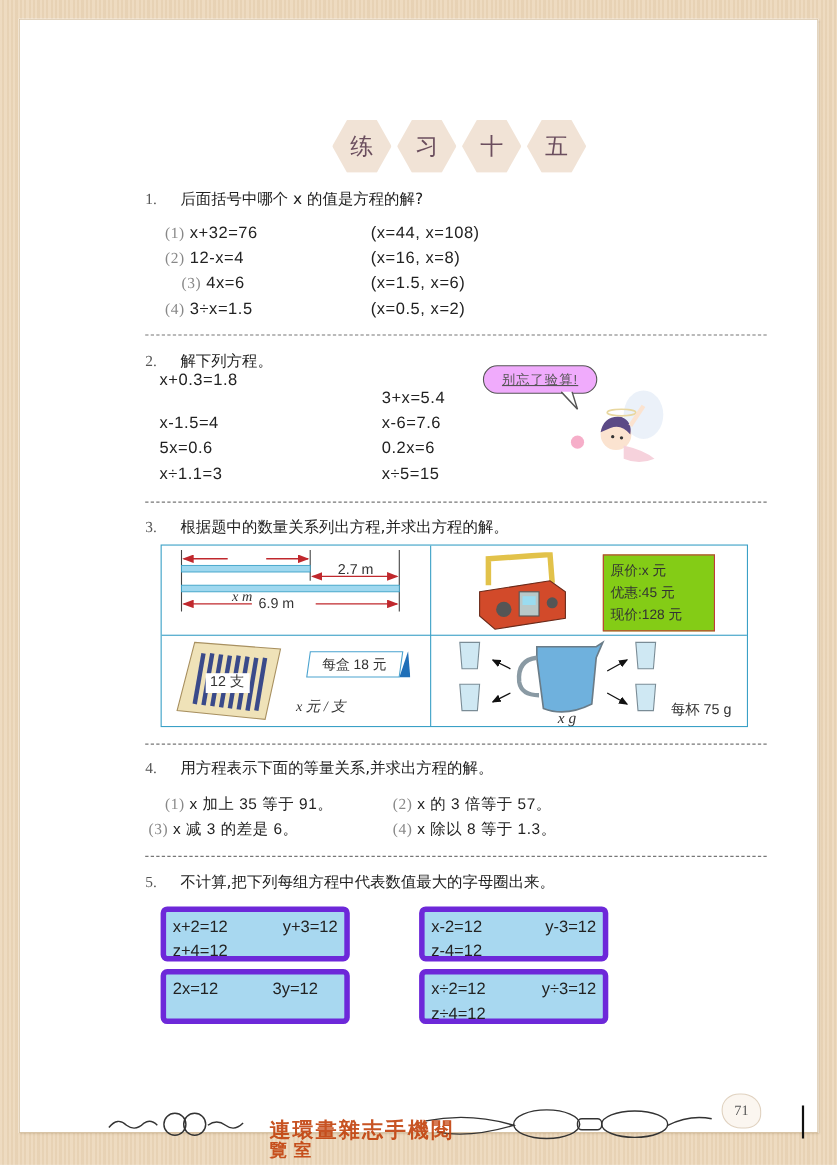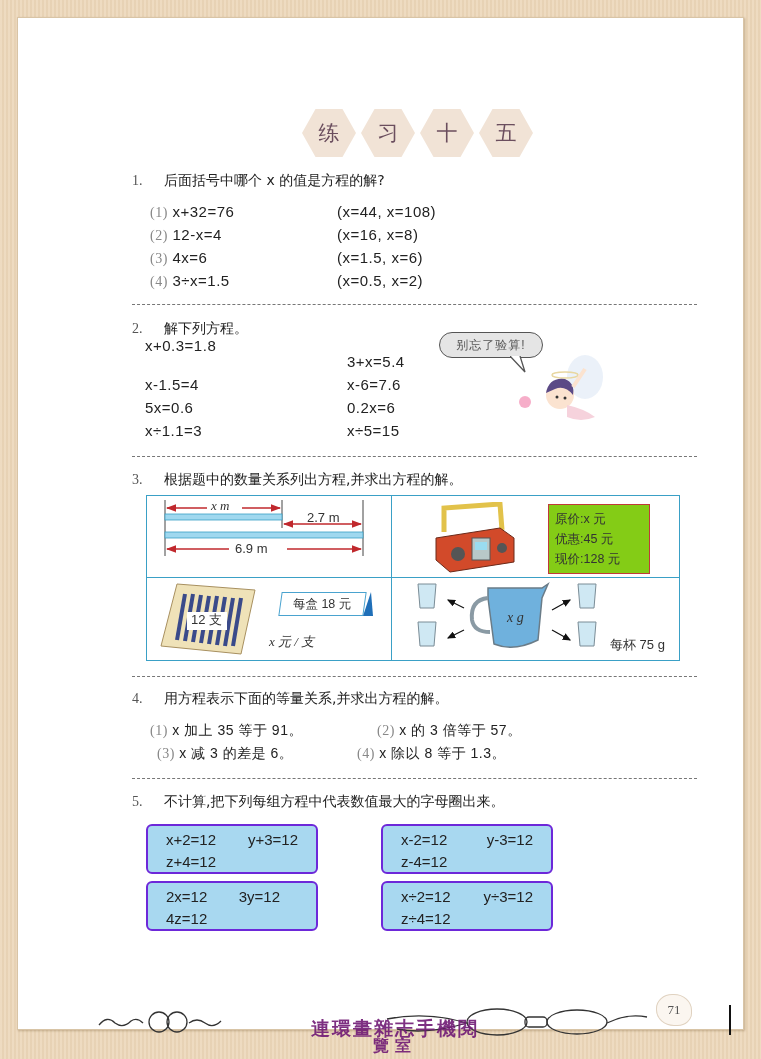--- a/index.html
+++ b/index.html
@@ -9,21 +9,21 @@
     background-image: repeating-linear-gradient(90deg, rgba(255,255,255,0.12) 0 2px, rgba(0,0,0,0.02) 2px 4px);
     font-family: "Liberation Sans", "DejaVu Sans", sans-serif;
     color: #333;
     position: relative;
   }
   .page {
     position: absolute; left: 17px; top: 17px; width: 727px; height: 1013px;
     background: #fff;
     box-shadow: inset 0 0 0 1px #d8c4a6, 1px 1px 2px rgba(120,90,50,0.35);
   }
-  .ital { font-family: "Liberation Serif", "DejaVu Serif", serif; font-style: italic; }
+  .ital { font-family: "Liberation Serif", "DejaVu Serif", serif; font-style: italic; margin-top: 36px; }
 
   
   .title-row { position: absolute; left: 285px; top: 92px; display: flex; gap: 5px; }
   .hex {
     width: 54px; height: 48px; background: #f1e3d6;
     clip-path: polygon(25% 0, 75% 0, 100% 50%, 75% 100%, 25% 100%, 0 50%);
     display: flex; align-items: center; justify-content: center;
     font-family: "DejaVu Serif", serif; font-size: 21px; color: #6b4e5e;
   }
 
@@ -31,23 +31,24 @@
   .q .num { display: inline-block; width: 32px; color: #555; font-family: "Liberation Serif", serif; }
   .q .txt { font-family: "DejaVu Sans", sans-serif; font-size: 14px; }
 
   .line { position: absolute; font-size: 15px; color: #222; white-space: nowrap; letter-spacing: 0.5px; }
   .line .paren { color: #888; font-family: "Liberation Serif", serif; font-size: 14px; }
   .dash { position: absolute; left: 115px; width: 565px; border-top: 1px dashed #777; }
 
   
   .bubble {
     position: absolute; left: 422px; top: 315px; width: 104px; height: 26px;
-    border: 1.3px solid #555; border-radius: 13px; background: #e5e5e5;
+    border: 1.3px solid #555; border-radius: 13px; background: #f0abfc;
     font-size: 12px; color: #555; display: flex; align-items: center; justify-content: center;
     letter-spacing: 1px;
+    text-decoration: underline;
   }
   .bubble-tail { position: absolute; left: 493px; top: 339px; }
 
   
   .grid {
     position: absolute; left: 146px; top: 495px; width: 534px; height: 166px;
     border: 1.5px solid #3aa0c6;
   }
   .grid .vline { position: absolute; left: 244px; top: 0; height: 100%; border-left: 1.5px solid #3aa0c6; }
   .grid .hline { position: absolute; left: 0; top: 81px; width: 100%; border-top: 1.5px solid #3aa0c6; }
@@ -61,34 +62,34 @@
     position: absolute; left: 133px; top: 14px; width: 85px; height: 24px;
     border: 1px solid #4aa3cf; background: #fff; font-size: 12.5px; color: #333;
     display: flex; align-items: center; justify-content: center;
     transform: skewX(-8deg);
   }
   .tag span { transform: skewX(8deg); }
 
   
   .box {
     position: absolute; width: 172px; height: 50px; background: #a8d8f0;
-    border: 2px solid #6d28d9; border-radius: 6px;
-    font-size: 15px; color: #222; padding: 3px 18px; line-height: 22px;
+    border: 5px solid #6d28d9; border-radius: 6px;
+    font-size: 15px; color: #222; padding: 3px 6px; line-height: 22px;
   }
   .box .row { display: flex; justify-content: space-between; white-space: nowrap; }
 
   .pagenum {
     position: absolute; left: 639px; top: 977px; width: 36px; height: 32px;
     background: #fbf6f0; border: 1px solid #e0d2c0; border-radius: 45% 50% 40% 50%;
     font-family: "Liberation Serif", serif; font-size: 13px; color: #555;
     display: flex; align-items: center; justify-content: center;
   }
   .watermark {
-    position: absolute; left: 228px; top: 1003px; width: 300px; text-align: center;
-    color: #701a75; font-size: 19px; line-height: 17px; letter-spacing: 2px; opacity: 0.9;
+    position: absolute; left: 228px; top: 1003px; width: 300px; text-align: left;
+    color: #c2410c; font-size: 19px; line-height: 17px; letter-spacing: 2px; opacity: 0.9;
     font-family: "DejaVu Sans", sans-serif; font-weight: bold;
   }
   .watermark .l2 { font-size: 16px; letter-spacing: 6px; }
   .vbar { position: absolute; left: 729px; top: 1005px; width: 2px; height: 30px; background: #111; }
 </style>
 </head>
 <body>
 
 <div class="page">
 
@@ -99,21 +100,21 @@
     <div class="hex">五</div>
   </div>
 
   <div class="q" style="top:155px;">
     <span class="num">1.</span><span class="txt">后面括号中哪个 x 的值是方程的解?</span>
   </div>
   <div class="line" style="left:133px; top:186px;"><span class="paren">(1)</span> <span>x+32=76</span></div>
   <div class="line" style="left:320px; top:186px;">(x=44, x=108)</div>
   <div class="line" style="left:133px; top:209px;"><span class="paren">(2)</span> <span>12-x=4</span></div>
   <div class="line" style="left:320px; top:209px;">(x=16, x=8)</div>
-  <div class="line" style="left:133px; top:232px;"><span class="paren">(3)</span> <span>4x=6</span></div>
+  <div class="line" style="left:148px; top:232px;"><span class="paren">(3)</span> <span>4x=6</span></div>
   <div class="line" style="left:320px; top:232px;">(x=1.5, x=6)</div>
   <div class="line" style="left:133px; top:255px;"><span class="paren">(4)</span> <span>3÷x=1.5</span></div>
   <div class="line" style="left:320px; top:255px;">(x=0.5, x=2)</div>
 
   <div class="dash" style="top:287px;"></div>
 
   <div class="q" style="top:303px;">
     <span class="num">2.</span><span class="txt">解下列方程。</span>
   </div>
   <div class="bubble">别忘了验算!</div>
@@ -242,22 +243,22 @@
       <span style="position:absolute; left:218px; top:58px; font-size:13px;">每杯 75 g</span>
     </div>
   </div>
 
   <div class="dash" style="top:659px;"></div>
 
   <div class="q" style="top:673px;">
     <span class="num">4.</span><span class="txt">用方程表示下面的等量关系,并求出方程的解。</span>
   </div>
   <div class="line" style="left:133px; top:705px; font-size:14px;"><span class="paren">(1)</span> <span>x 加上 35 等于 91。</span></div>
-  <div class="line" style="left:340px; top:705px; font-size:14px;margin-left:20px;"><span class="paren">(2)</span> <span>x 的 3 倍等于 57。</span></div>
-  <div class="line" style="left:140px; top:728px; font-size:14px;"><span class="paren">(3)</span> <span>x 减 3 的差是 6。</span></div>
+  <div class="line" style="left:340px; top:705px; font-size:14px;"><span class="paren">(2)</span> <span>x 的 3 倍等于 57。</span></div>
+  <div class="line" style="left:118px; top:728px; font-size:14px;"><span class="paren">(3)</span> <span>x 减 3 的差是 6。</span></div>
   <div class="line" style="left:340px; top:728px; font-size:14px;"><span class="paren">(4)</span> <span>x 除以 8 等于 1.3。</span></div>
 
   <div class="dash" style="top:761px;"></div>
 
   <div class="q" style="top:776px;">
     <span class="num">5.</span><span class="txt">不计算,把下列每组方程中代表数值最大的字母圈出来。</span>
   </div>
 
   <div class="box" style="left:129px; top:807px;">
     <div class="row">
@@ -274,23 +275,20 @@
         <span>y-3=12</span>
       </div>
     <div class="row">
         <span>z-4=12</span>
       </div>
   </div>
   <div class="box" style="left:129px; top:864px;">
     <div class="row">
         <span>2x=12</span>
         <span style="margin-right:18px;">3y=12</span>
-      </div>
-    <div class="row">
-        <span>4z=12</span>
       </div>
   </div>
   <div class="box" style="left:364px; top:864px;">
     <div class="row">
         <span>x÷2=12</span>
         <span>y÷3=12</span>
       </div>
     <div class="row">
         <span>z÷4=12</span>
       </div>

